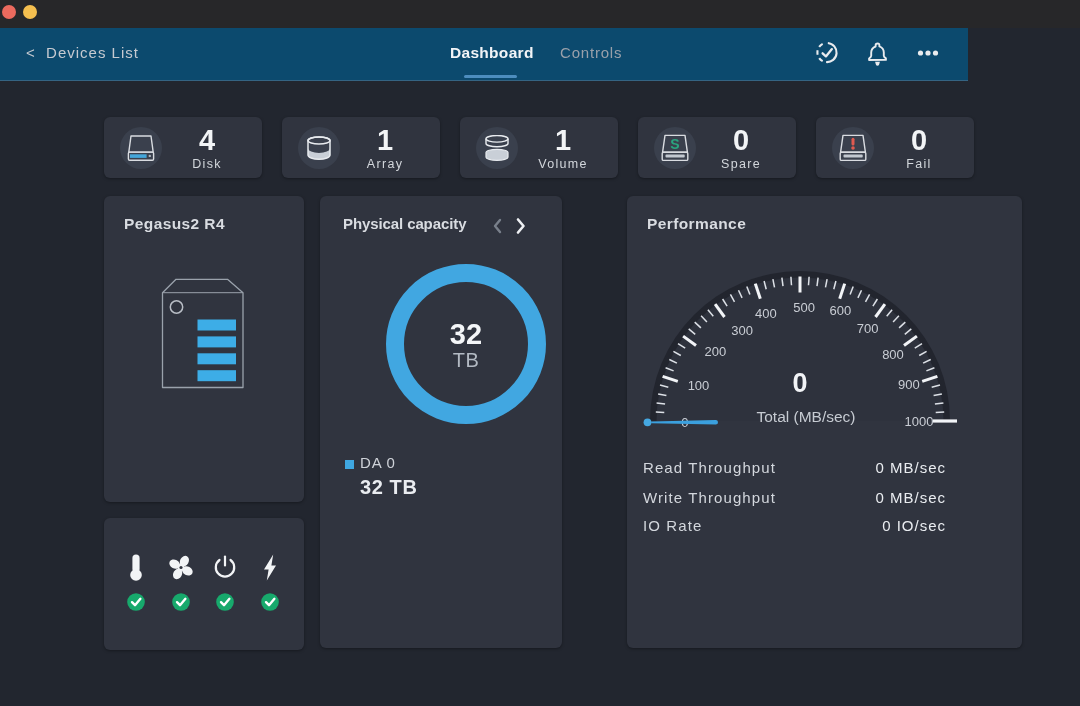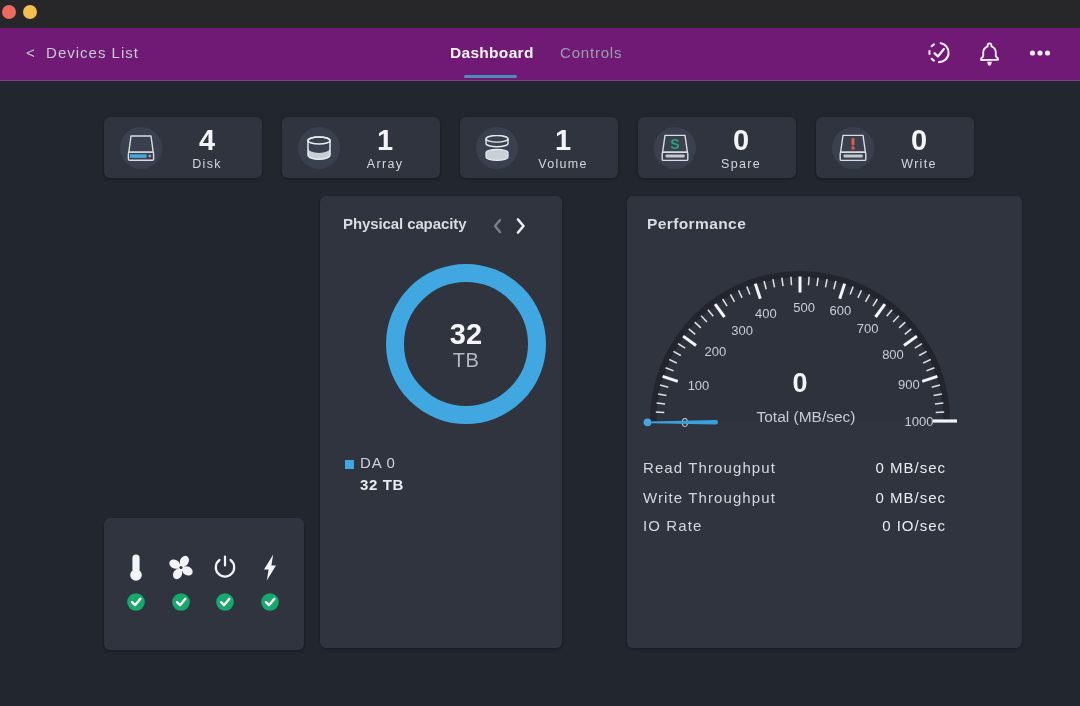--- a/index.html
+++ b/index.html
@@ -1,20 +1,20 @@
 <!DOCTYPE html>
 <html><head>
 <meta charset="utf-8">
 <style>
   * { margin:0; padding:0; box-sizing:border-box; }
   html,body { width:1080px; height:706px; overflow:hidden; }
   body { font-family:"Liberation Sans", sans-serif; background:#22262f; position:relative; }
   .titlebar { position:absolute; left:0; top:0; width:1080px; height:28px; background:#272729; }
   .tl { position:absolute; top:4.5px; width:14px; height:14px; border-radius:50%; }
-  .navbar { position:absolute; left:0; top:28px; width:1080px; height:53px; background:#701a75; border-bottom:1px solid rgba(160,170,185,0.28); }
+  .navbar { position:absolute; left:0; top:28px; width:968px; height:53px; background:#0c4a6e; border-bottom:1px solid rgba(160,170,185,0.28); }
   .back { position:absolute; left:26px; top:16px; font-size:15px; color:#c6cad1; letter-spacing:1.0px; }
   .tab1 { position:absolute; left:450px; top:15.5px; font-size:15.5px; font-weight:bold; color:#f2f4f7; letter-spacing:0.3px; }
   .tab2 { position:absolute; left:560px; top:16px; font-size:15px; color:#99a0aa; letter-spacing:0.8px; }
   .tabline { position:absolute; left:464px; top:47px; width:53px; height:3px; background:#4d8dbe; border-radius:1.5px; }
   .navicons { position:absolute; right:0; top:0; }
   .content { position:absolute; left:0; top:82px; width:1080px; height:624px; }
   .card { position:absolute; background:#30343f; border-radius:6px; box-shadow:0 1px 3px rgba(0,0,0,0.35); }
   .stat { width:158px; height:61px; top:35px; }
   .stat .circ { position:absolute; left:16px; top:9.5px; width:42px; height:42px; border-radius:50%; background:#3a404d; }
   .stat .circ svg { position:absolute; left:8px; top:8px; }
@@ -23,21 +23,21 @@
   .stat .lbl { position:absolute; left:58px; top:39.5px; width:90px; text-align:center; font-size:12.5px; color:#d3d7dc; letter-spacing:1.3px; }
   .cardtitle { position:absolute; left:20px; top:19px; font-size:15.5px; font-weight:bold; color:#d9dce1; letter-spacing:0.4px; }
   .pegasus { left:104px; top:114px; width:200px; height:306px; }
   .status { left:104px; top:436px; width:200px; height:132px; }
   .capacity { left:320px; top:114px; width:242px; height:452px; }
   .perf { left:627px; top:114px; width:395px; height:452px; }
   .donut-num { position:absolute; left:66px; top:122px; width:160px; text-align:center; font-size:29px; font-weight:bold; color:#f4f6f8; }
   .donut-tb { position:absolute; left:66px; top:153px; width:160px; text-align:center; font-size:20px; color:#b3bac3; letter-spacing:0.5px; }
   .legend-sq { position:absolute; left:25px; top:263.5px; width:9px; height:9px; background:#3fa7e1; }
   .legend-1 { position:absolute; left:40px; top:258px; font-size:15px; color:#ced2d8; letter-spacing:0.8px; }
-  .legend-2 { position:absolute; left:40px; top:280px; font-size:15px; font-weight:bold; color:#e9ecf0; letter-spacing:0.6px; }
+  .legend-2 { position:absolute; left:40px; top:280px; font-size:20px; font-weight:bold; color:#e9ecf0; letter-spacing:0.6px; }
   .prow { position:absolute; left:16px; width:303px; font-size:15px; color:#d3d7dd; letter-spacing:1.1px; }
   .prow .val { float:right; color:#eaedf1; letter-spacing:1.0px; }
 </style>
 </head>
 <body>
   <div class="titlebar">
     <div class="tl" style="left:1.5px; background:#ec6a5e;"></div>
     <div class="tl" style="left:22.5px; background:#f5bf4f;"></div>
   </div>
   <div class="navbar">
@@ -119,23 +119,36 @@
         <path d="M -10,-12.6 L 10,-12.6 L 12.4,4.2 L -12.4,4.2 Z" fill="none" stroke="#d9dce1" stroke-width="1.4" stroke-linejoin="round"></path>
         <rect x="-12.8" y="4.2" width="25.6" height="8.2" rx="1.2" fill="none" stroke="#d9dce1" stroke-width="1.4"></rect>
         <rect x="-9.5" y="6.6" width="19.2" height="3" rx="0.8" fill="#c2c8d0"></rect>
         <g fill="#e05a50">
             <rect x="-1.5" y="-10.2" width="3" height="7.6" rx="1.5"></rect>
             <circle cx="0" cy="0" r="1.8"></circle>
           </g>
       </svg>
       </div>
       <div class="num">0</div>
-      <div class="lbl">Write</div>
-    </div>
-
+      <div class="lbl">Fail</div>
+    </div>
+
+    <div class="card pegasus">
+      <div class="cardtitle">Pegasus2 R4</div>
+      <svg width="110" height="120" viewBox="0 0 110 120" style="position:absolute; left:50px; top:79px;">
+
+        <path d="M 8.5,112.5 L 8.5,17.7 L 22,4.3 L 73.5,4.3 L 89,17.7 L 89,112.5 Z" fill="none" stroke="#9aa2ac" stroke-width="1.3" stroke-linejoin="round"></path>
+        <path d="M 8.5,17.7 L 89,17.7" fill="none" stroke="#9aa2ac" stroke-width="1"></path>
+        <circle cx="22.5" cy="32" r="6.2" fill="none" stroke="#b9bec6" stroke-width="1.5"></circle>
+        <rect x="43.5" y="44.5" width="38.5" height="11" fill="#3dade7"></rect>
+        <rect x="43.5" y="61.4" width="38.5" height="11" fill="#3dade7"></rect>
+        <rect x="43.5" y="78.3" width="38.5" height="11" fill="#3dade7"></rect>
+        <rect x="43.5" y="95.2" width="38.5" height="11" fill="#3dade7"></rect>
+      </svg>
+    </div>
 
     <div class="card status">
       <svg width="200" height="132" viewBox="0 0 200 132">
 
         <g transform="translate(32,49.5)" fill="#f2f4f6">
           <rect x="-3.6" y="-13" width="7.2" height="18" rx="3.6"></rect>
           <circle cx="0" cy="7.5" r="5.8"></circle>
         </g>
 
         <g transform="translate(77,49.5)" fill="#f2f4f6">

